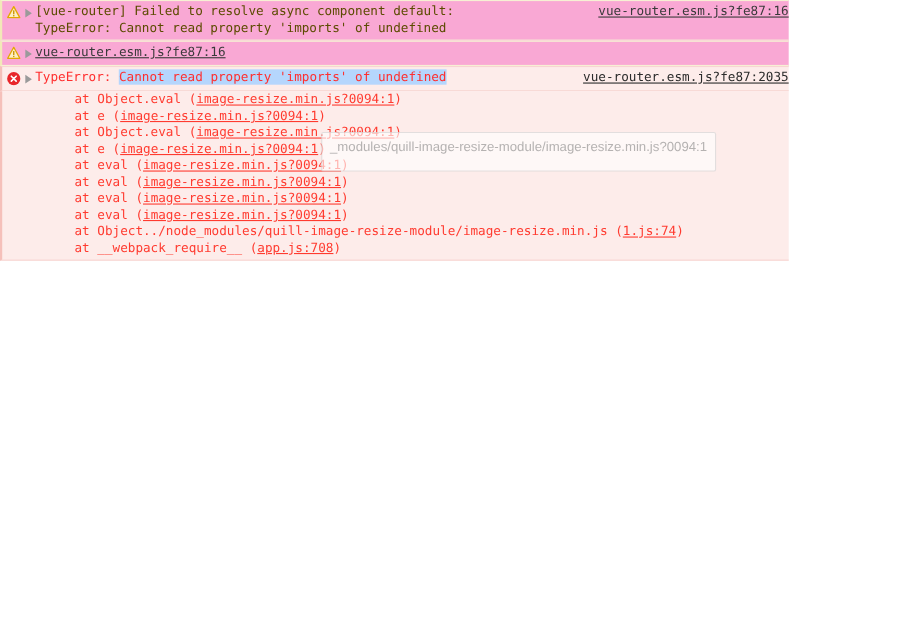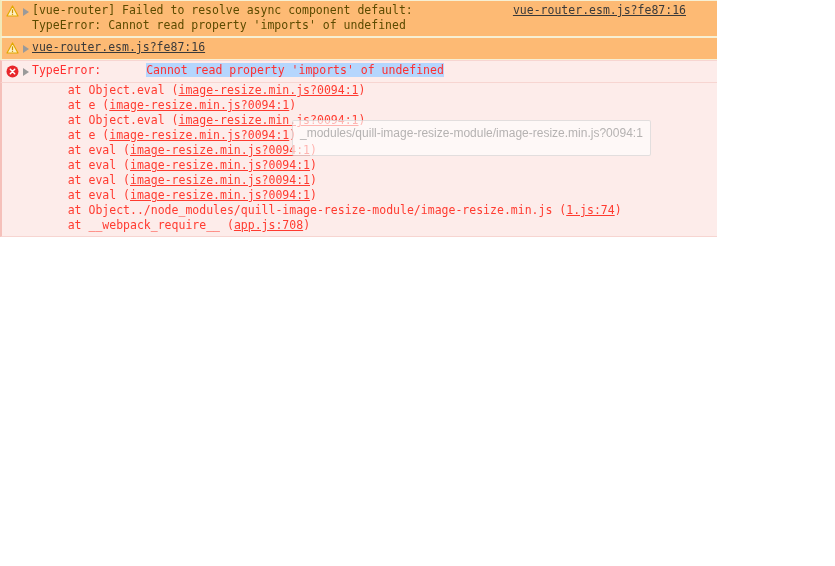--- a/index.html
+++ b/index.html
@@ -25,21 +25,21 @@
 
   
   .msg {
     position: relative;
     display: flex;
     align-items: flex-start;
     padding: 2px 0 3px 0;
     box-sizing: border-box;
   }
   .msg.warn {
-    background: #fdba74;
+    background: #f9a8d4;
     border-top: 1px solid #f7f0d4;
     border-bottom: 1px solid #f7f0d4;
     border-left: 2px solid #f2e9b8;
     color: #5c4b00;
   }
   .msg.err {
     background: #fdecea;
     border-top: 1px solid #f7d5d1;
     border-bottom: 1px solid #f7d5d1;
     border-left: 2px solid #f5c0ba;
@@ -82,36 +82,34 @@
     padding-right: 6px;
     white-space: pre;
     line-height: 15px;
     font-size: 11.5px;
   }
   .msg.err .msg-body { color: #ff2f2f; }
 
   .anchor {
     flex: 0 0 auto;
     text-align: right;
-    padding-right: 31px;
     line-height: 15px;
     font-size: 11.5px;
     white-space: nowrap;
   }
   .anchor a {
     color: #3a3a3a;
     text-decoration: underline;
     cursor: pointer;
   }
   .msg.err .anchor a { color: #2b2b2b; }
 
   .sel {
     background: #b5d6fd;
     color: #ff2f2f;
-    margin-left: 38px;
   }
 
   
   .stack {
     margin: 0;
     padding: 0 0 0 38px;
     line-height: 15px;
     font-size: 11.5px;
     color: #ff3b30;
     white-space: pre;
@@ -181,20 +179,21 @@
     <div class="level-icon">
       <svg width="13" height="13" viewBox="0 0 13 13">
         <circle cx="6.5" cy="6.5" r="6" fill="#e8262b"></circle>
         <path d="M4.3 4.3 L8.7 8.7 M8.7 4.3 L4.3 8.7" stroke="#ffffff" stroke-width="1.5" stroke-linecap="round"></path>
       </svg>
     </div>
     <div class="disclosure">
         <span class="tri"></span>
       </div>
     <div class="msg-body"><span>TypeError: </span><span class="sel">Cannot read property 'imports' of undefined</span></div>
+    <div class="anchor"><a>vue-router.esm.js?fe87:2035</a></div>
   </div>
 
   <div class="msg err" style="padding-top:0;border-top:none;">
     <div class="stack" id="stack-trace"><span class="frame"><span>    at Object.eval (</span><a>image-resize.min.js?0094:1</a><span>)
 </span></span><span class="frame"><span>    at e (</span><a>image-resize.min.js?0094:1</a><span>)
 </span></span><span class="frame"><span>    at Object.eval (</span><a>image-resize.min.js?0094:1</a><span>)
 </span></span><span class="frame"><span>    at e (</span><a>image-resize.min.js?0094:1</a><span>)
 </span></span><span class="frame"><span>    at eval (</span><a>image-resize.min.js?0094:1</a><span>)
 </span></span><span class="frame"><span>    at eval (</span><a>image-resize.min.js?0094:1</a><span>)
 </span></span><span class="frame"><span>    at eval (</span><a>image-resize.min.js?0094:1</a><span>)

